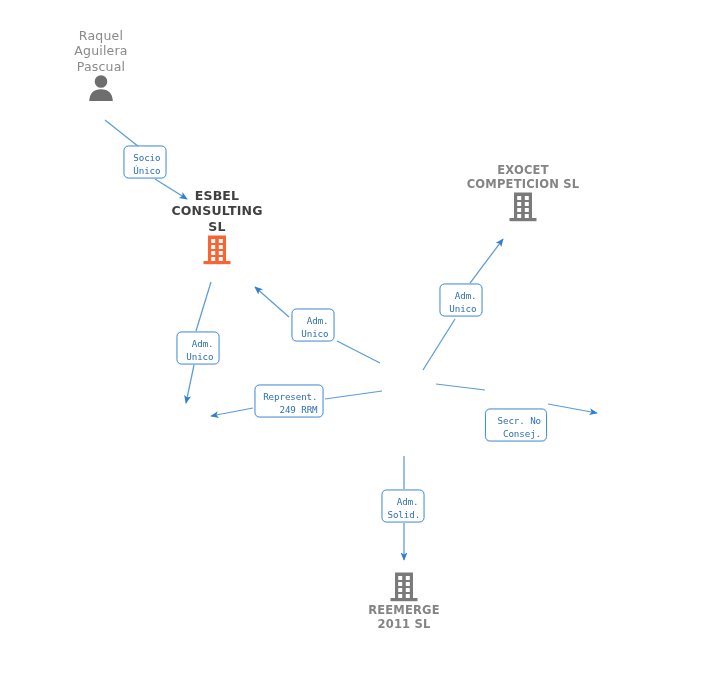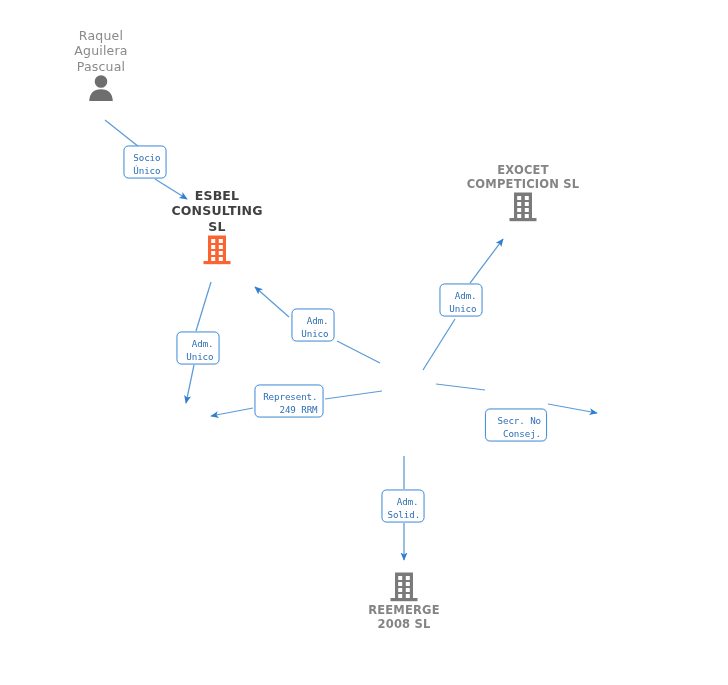--- a/index.html
+++ b/index.html
@@ -192,21 +192,21 @@
         <rect x="16.8" y="5" width="4" height="4" fill="#ffffff"></rect>
         <rect x="9.2" y="11" width="4" height="4" fill="#ffffff"></rect>
         <rect x="16.8" y="11" width="4" height="4" fill="#ffffff"></rect>
         <rect x="9.2" y="17" width="4" height="4" fill="#ffffff"></rect>
         <rect x="16.8" y="17" width="4" height="4" fill="#ffffff"></rect>
         <rect x="9.2" y="23" width="4" height="4" fill="#ffffff"></rect>
         <rect x="16.8" y="23" width="4" height="4" fill="#ffffff"></rect>
       </svg>
     </span>
     <div class="node-label plain">REEMERGE
-2008 SL</div>
+2011 SL</div>
   </div>
 
   <div id="edge-label-layer">
       <div class="edge-label" style="left: 145px; top: 162px; width: 43px; height: 33px;">Socio
 Único</div>
       <div class="edge-label" style="left: 198px; top: 348px; width: 43px; height: 33px;">Adm.
 Unico</div>
       <div class="edge-label" style="left: 313px; top: 325px; width: 43px; height: 33px;">Adm.
 Unico</div>
       <div class="edge-label" style="left: 461px; top: 300px; width: 43px; height: 33px;">Adm.

